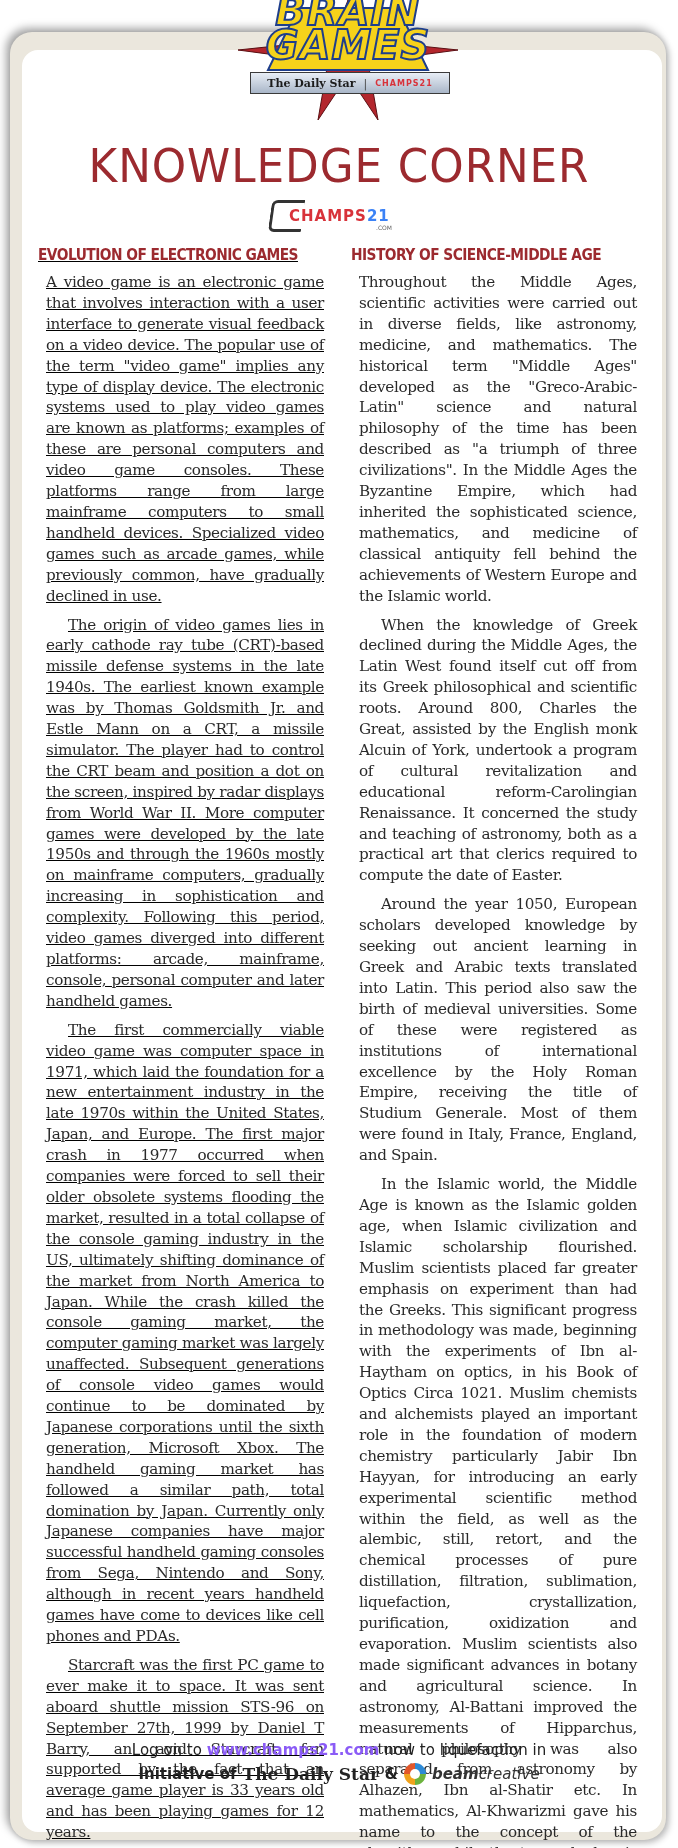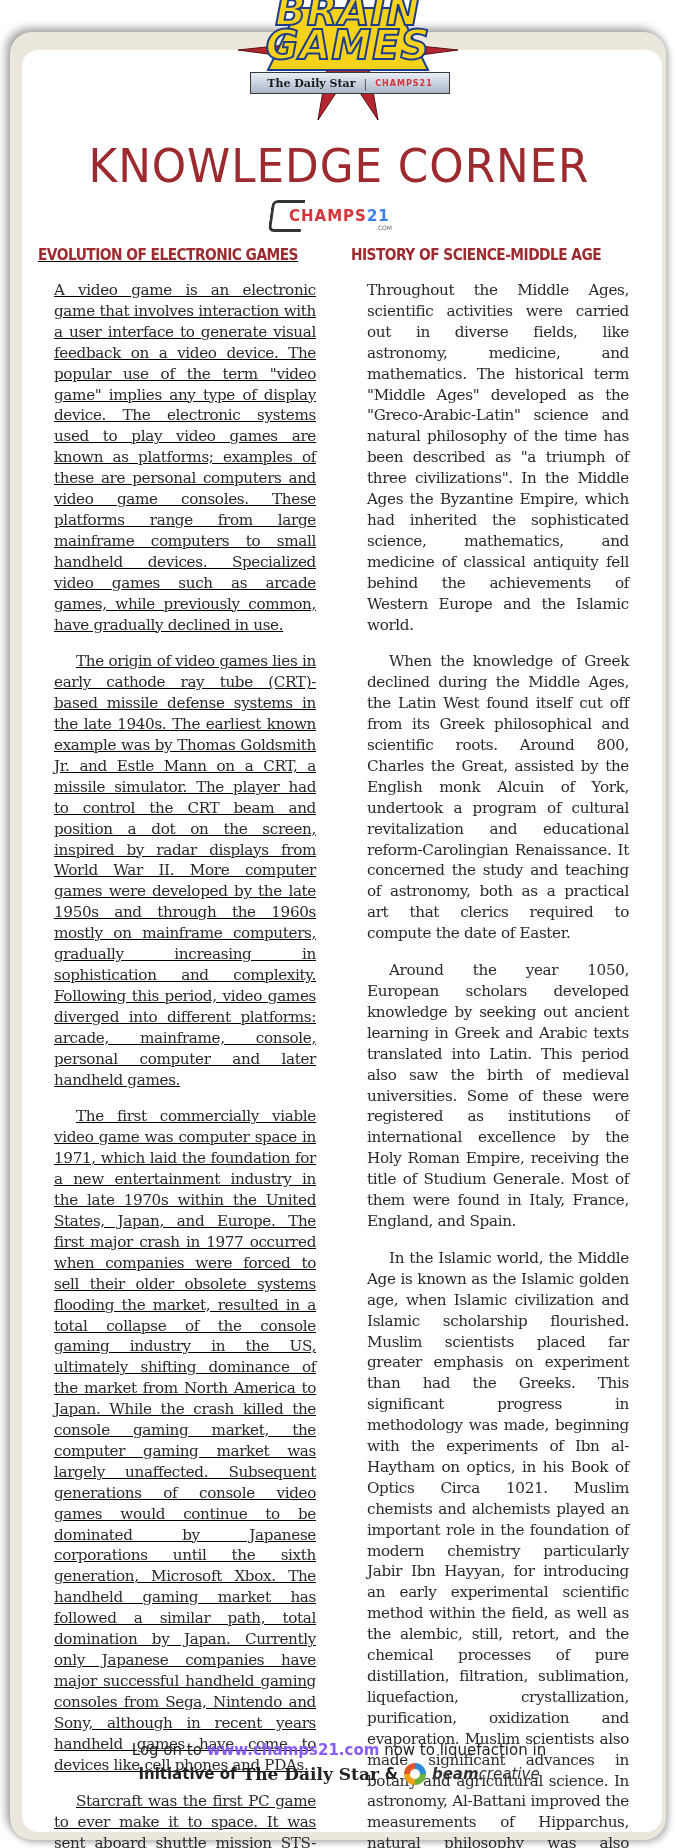--- a/index.html
+++ b/index.html
@@ -56,21 +56,21 @@
 
   .col { position: absolute; top: 246px; width: 294px; }
   .col-left { left: 38px; text-decoration: underline; }
   .col-right { left: 351px; }
   .col h2 {
     margin: 0 0 2px 0; font-family: "DejaVu Sans", sans-serif; font-weight: bold;
     color: #9c2a2f; font-size: 15px; letter-spacing: -0.6px; transform: scaleX(0.92); transform-origin: left;
     white-space: nowrap;
   }
   .col p {
-    margin: 16px; font-size: 15.2px; line-height: 20.9px; color: #2a2a2a;
+    margin: 8px; font-size: 15.2px; line-height: 20.9px; color: #2a2a2a;
     text-align: justify; hyphens: auto; letter-spacing: -0.35px;
   }
   .col p.indent { text-indent: 22px; }
 
   .footer {
     position: absolute; left: 0; width: 678px; top: 1739px; text-align: center;
     font-family: "DejaVu Sans", sans-serif; color: #222; font-size: 15px; line-height: 22px;
   }
   .footer .url { color: #8b5cf6; font-weight: bold; }
   .footer .init { font-weight: bold; display: inline-flex; align-items: center; gap: 6px; margin-top: 2px; }

